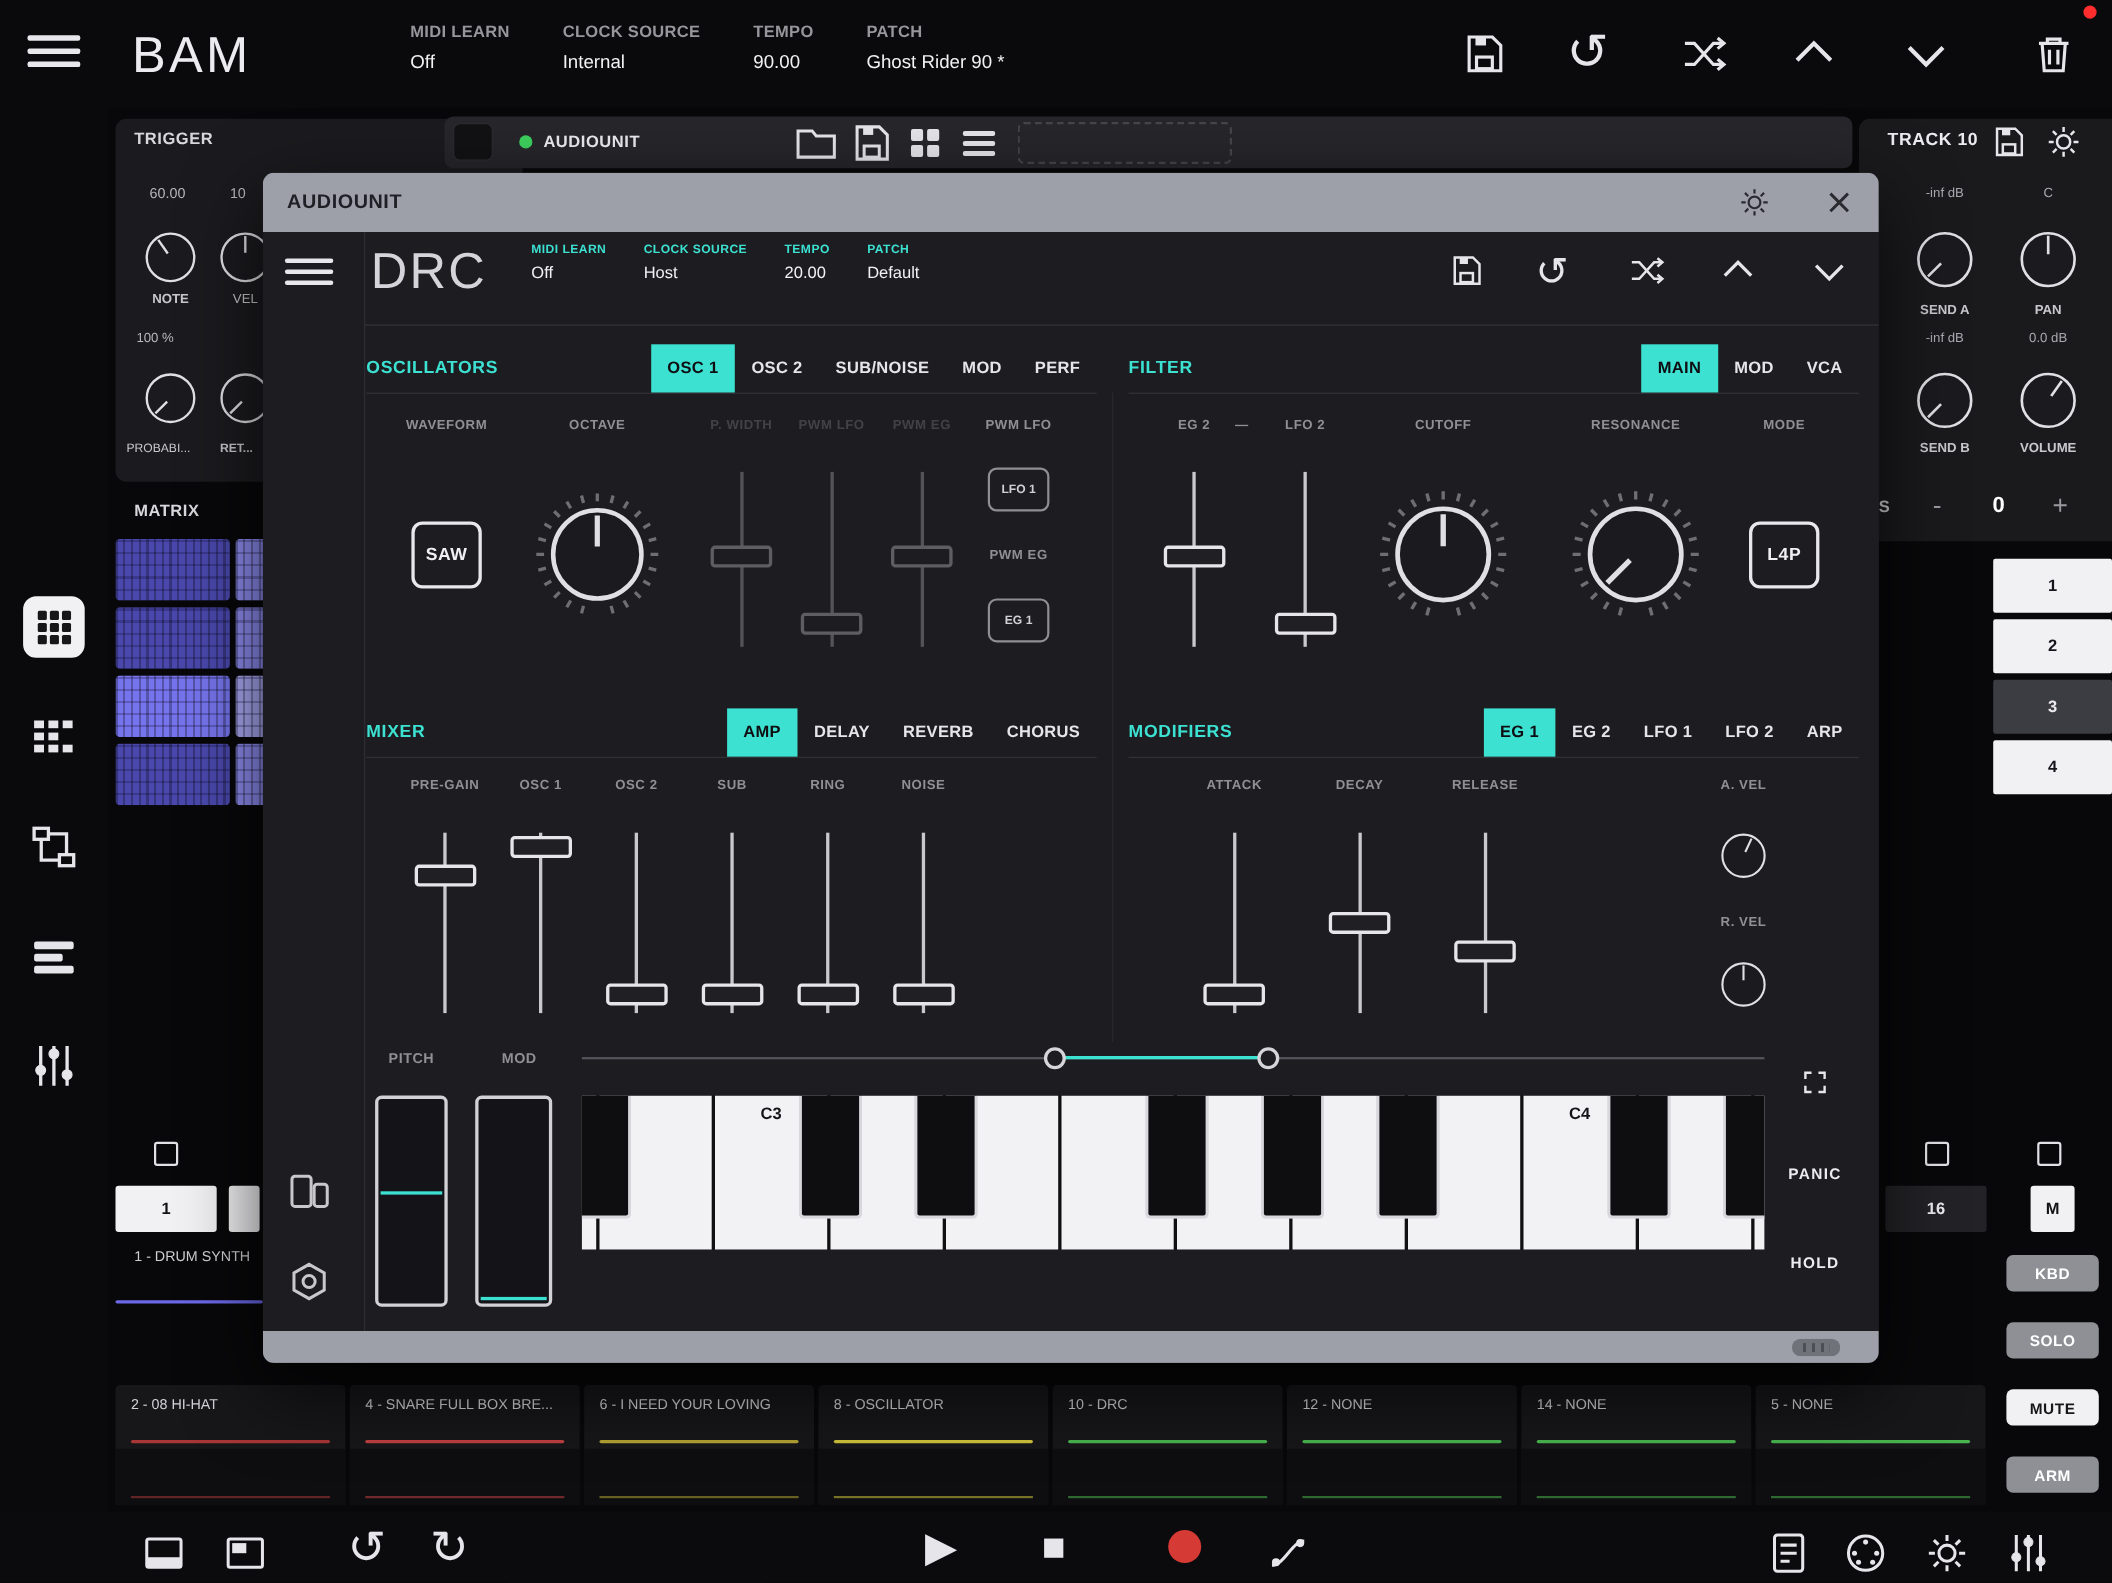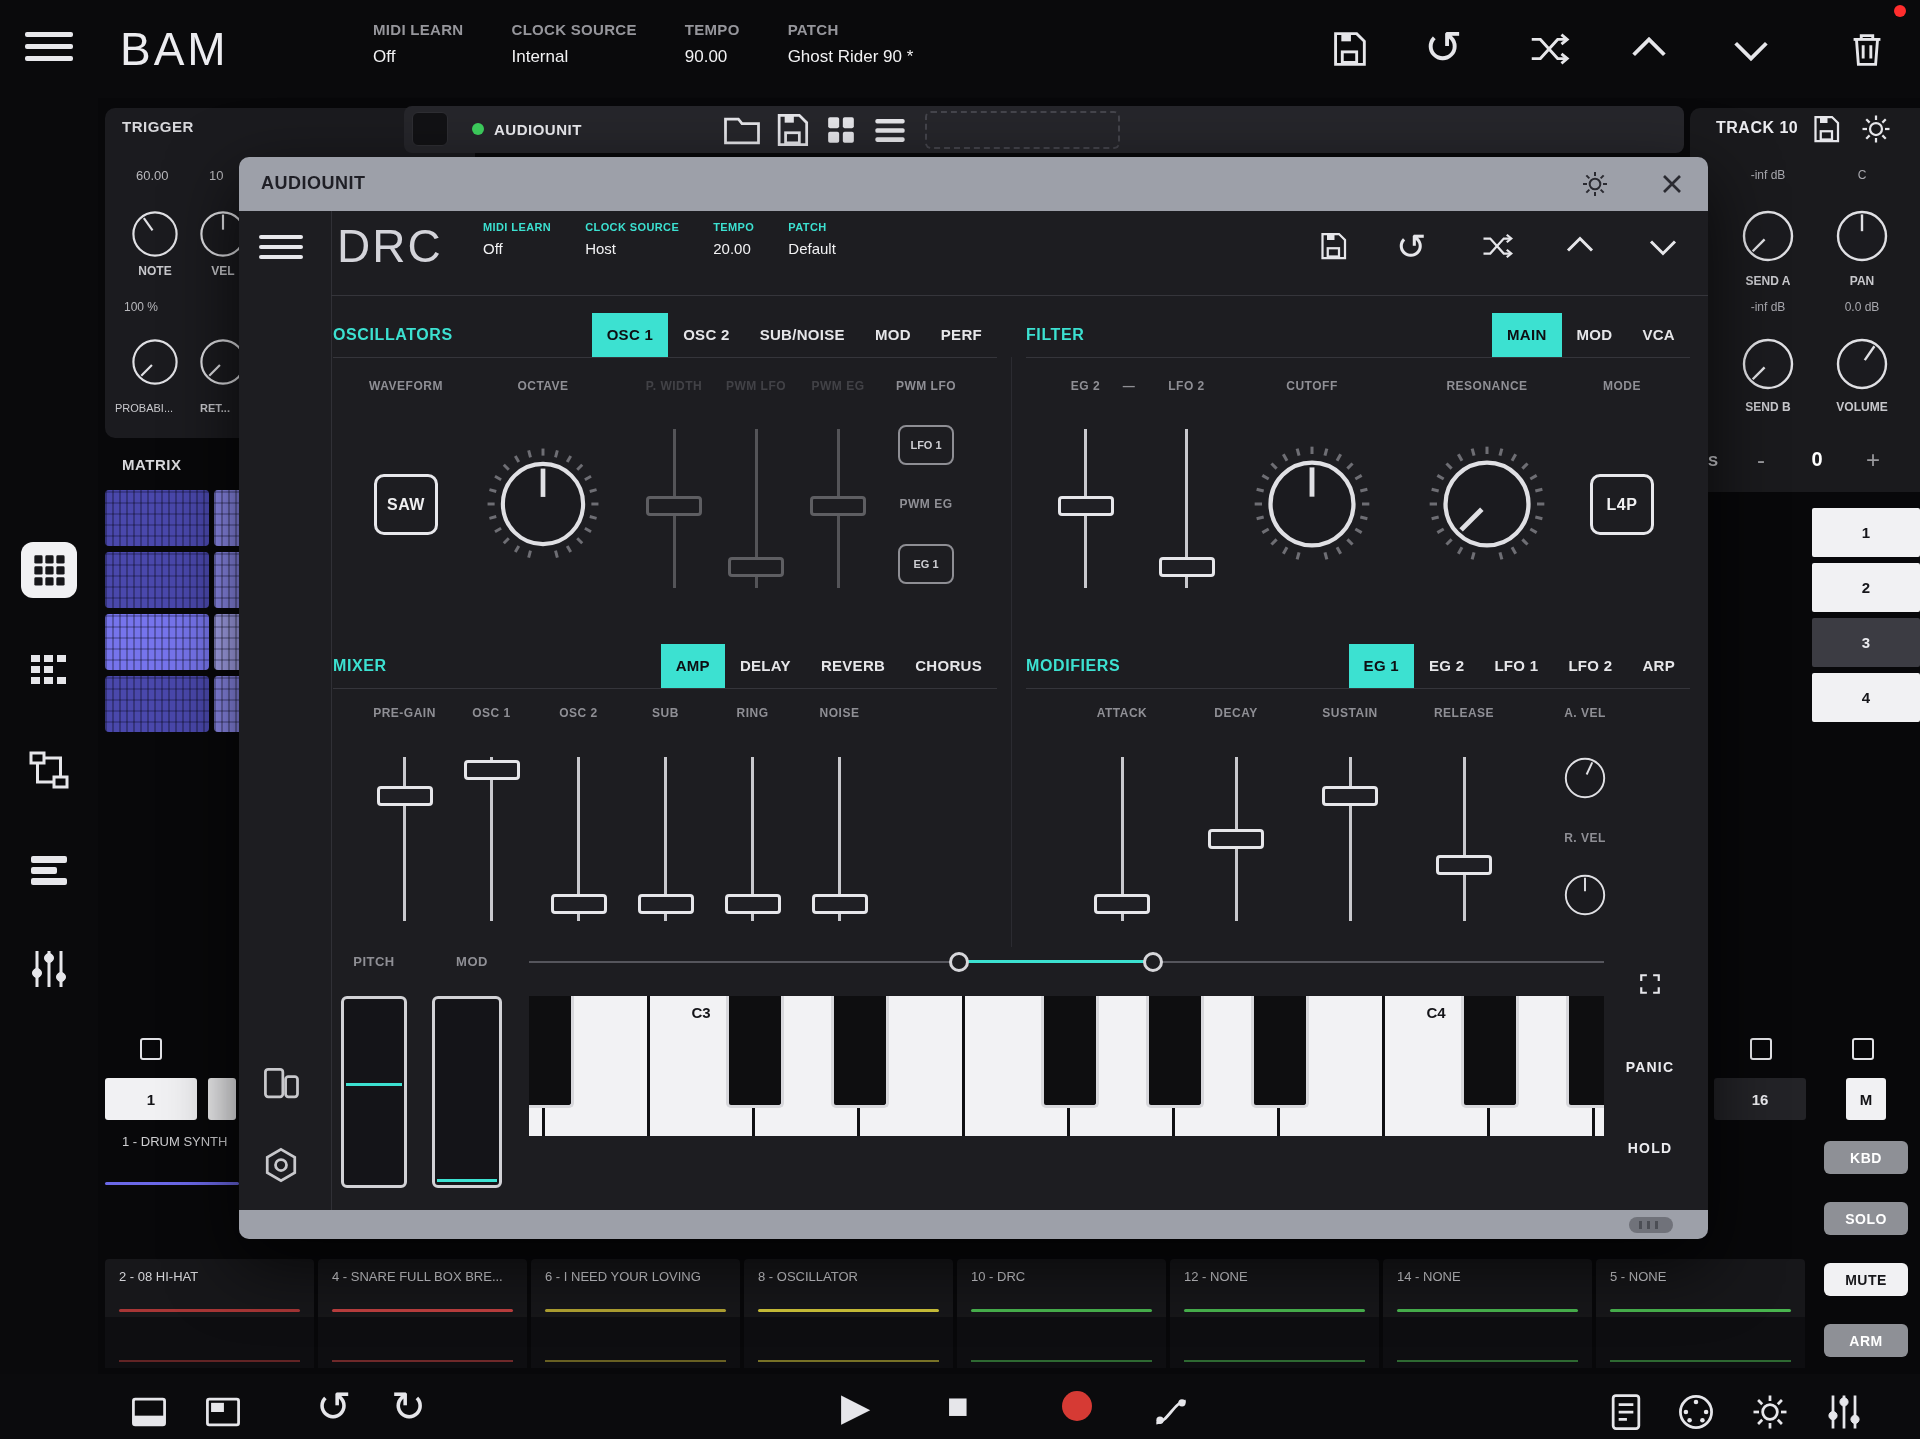--- a/index.html
+++ b/index.html
@@ -284,21 +284,21 @@
     <div class="abs" style="left:104px;top:60px;font-size:13px;color:#b8b8bc">10</div>
     <div class="knob" style="left:23px;top:99px"><svg width="54" height="54" viewBox="-50 -50 100 100">
           <circle r="40" fill="#1b1b1f" stroke="#e0e0e4" stroke-width="4"></circle>
           <line x1="0" y1="-8" x2="0" y2="-36" stroke="#e0e0e4" stroke-width="4" transform="rotate(-35)"></line>
         </svg></div>
     <div class="knob" style="left:91px;top:99px"><svg width="54" height="54" viewBox="-50 -50 100 100">
           <circle r="40" fill="#1b1b1f" stroke="#e0e0e4" stroke-width="4"></circle>
           <line x1="0" y1="-8" x2="0" y2="-36" stroke="#e0e0e4" stroke-width="4" transform="rotate(0)"></line>
         </svg></div>
     <div class="abs lbl" style="left:20px;top:156px;width:60px;font-size:12px;font-weight:bold;color:#c8c8cc">NOTE</div>
-    <div class="abs lbl" style="left:98px;top:156px;width:40px;font-size:12px;font-weight:bold;color:#c8c8cc">VEL</div>
+    <div class="abs lbl" style="left:98px;top:156px;width:40px;font-size:12px;font-weight:normal;color:#c8c8cc">VEL</div>
     <div class="abs" style="left:19px;top:192px;font-size:12px;color:#b8b8bc">100 %</div>
     <div class="knob" style="left:23px;top:227px"><svg width="54" height="54" viewBox="-50 -50 100 100">
           <circle r="40" fill="#1b1b1f" stroke="#e0e0e4" stroke-width="4"></circle>
           <line x1="0" y1="-8" x2="0" y2="-36" stroke="#e0e0e4" stroke-width="4" transform="rotate(-135)"></line>
         </svg></div>
     <div class="knob" style="left:91px;top:227px"><svg width="54" height="54" viewBox="-50 -50 100 100">
           <circle r="40" fill="#1b1b1f" stroke="#e0e0e4" stroke-width="4"></circle>
           <line x1="0" y1="-8" x2="0" y2="-36" stroke="#e0e0e4" stroke-width="4" transform="rotate(-135)"></line>
         </svg></div>
     <div class="abs" style="left:10px;top:294px;font-size:11px;font-weight:normal;color:#c8c8cc">PROBABI...</div>
@@ -764,26 +764,20 @@
               <div class="vhandle" style="top:137px"></div>
             </div>
           </div>
           <div class="slider-col" style="width: 114px;">
             <div class="ctl-label">DECAY</div>
             <div class="vtrack" style="height:164px;margin-top:36px">
               <div class="vhandle" style="top:72px"></div>
             </div>
           </div>
           <div class="slider-col" style="width: 114px;">
-            <div class="ctl-label">SUSTAIN</div>
-            <div class="vtrack" style="height:164px;margin-top:36px">
-              <div class="vhandle" style="top:29px"></div>
-            </div>
-          </div>
-          <div class="slider-col" style="width: 114px;">
             <div class="ctl-label">RELEASE</div>
             <div class="vtrack" style="height:164px;margin-top:36px">
               <div class="vhandle" style="top:98px"></div>
             </div>
           </div>
         </div>
       <div class="abs ctl-label" style="left:1306px;top:494px;width:80px">A. VEL</div>
       <div class="knob" style="left:1322px;top:543px"><svg width="48" height="48" viewBox="-50 -50 100 100">
             <circle r="40" fill="#1b1b1f" stroke="#e0e0e4" stroke-width="4"></circle>
             <line x1="0" y1="-8" x2="0" y2="-36" stroke="#e0e0e4" stroke-width="4" transform="rotate(25)"></line>

